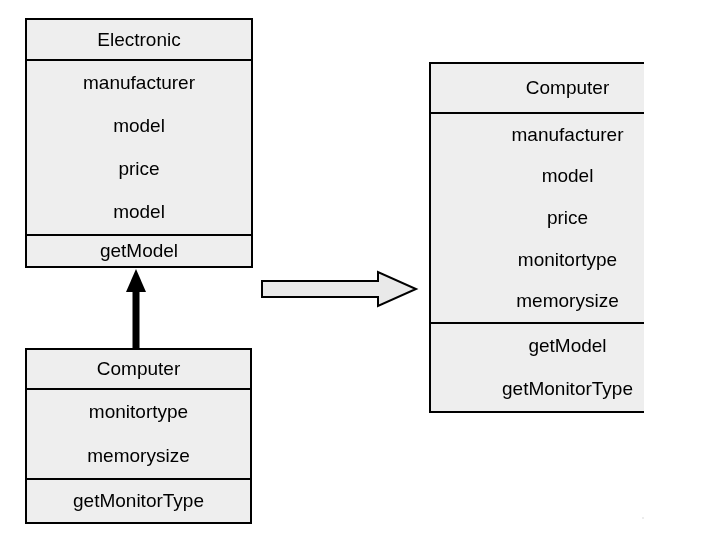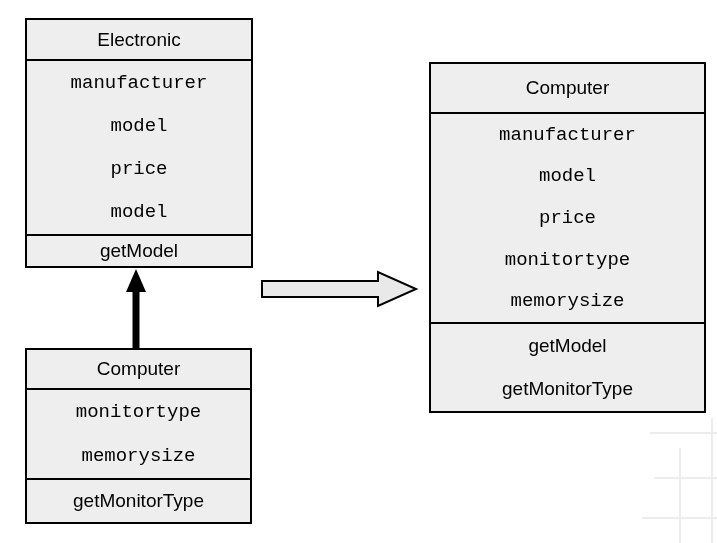--- a/index.html
+++ b/index.html
@@ -3,21 +3,21 @@
 <meta charset="utf-8">
 <style>
   html, body {
     margin: 0;
     padding: 0;
     background: var(--background, #ffffff);
     font-family: "Liberation Sans", sans-serif;
   }
   .canvas {
     position: relative;
-    width: 717px;
+    width: 644px;
     height: 543px;
     overflow: hidden;
     background: var(--background, #ffffff);
   }
   .class-box {
     position: absolute;
     box-sizing: border-box;
     background: var(--box-fill, #eeeeee);
     border: 2px solid var(--box-border, #000000);
     display: flex;
@@ -32,21 +32,20 @@
     justify-content: center;
     border-bottom: 2px solid var(--box-border, #000000);
     box-sizing: border-box;
   }
   .box-attrs {
     flex: 1 1 auto;
     display: flex;
     flex-direction: column;
     border-bottom: 2px solid var(--box-border, #000000);
     box-sizing: border-box;
-    font-family: Liberation Mono, monospace;
   }
   .box-methods {
     flex: 0 0 auto;
     display: flex;
     flex-direction: column;
     box-sizing: border-box;
     text-align: right;
   }
   .row {
     flex: 1 1 0;

